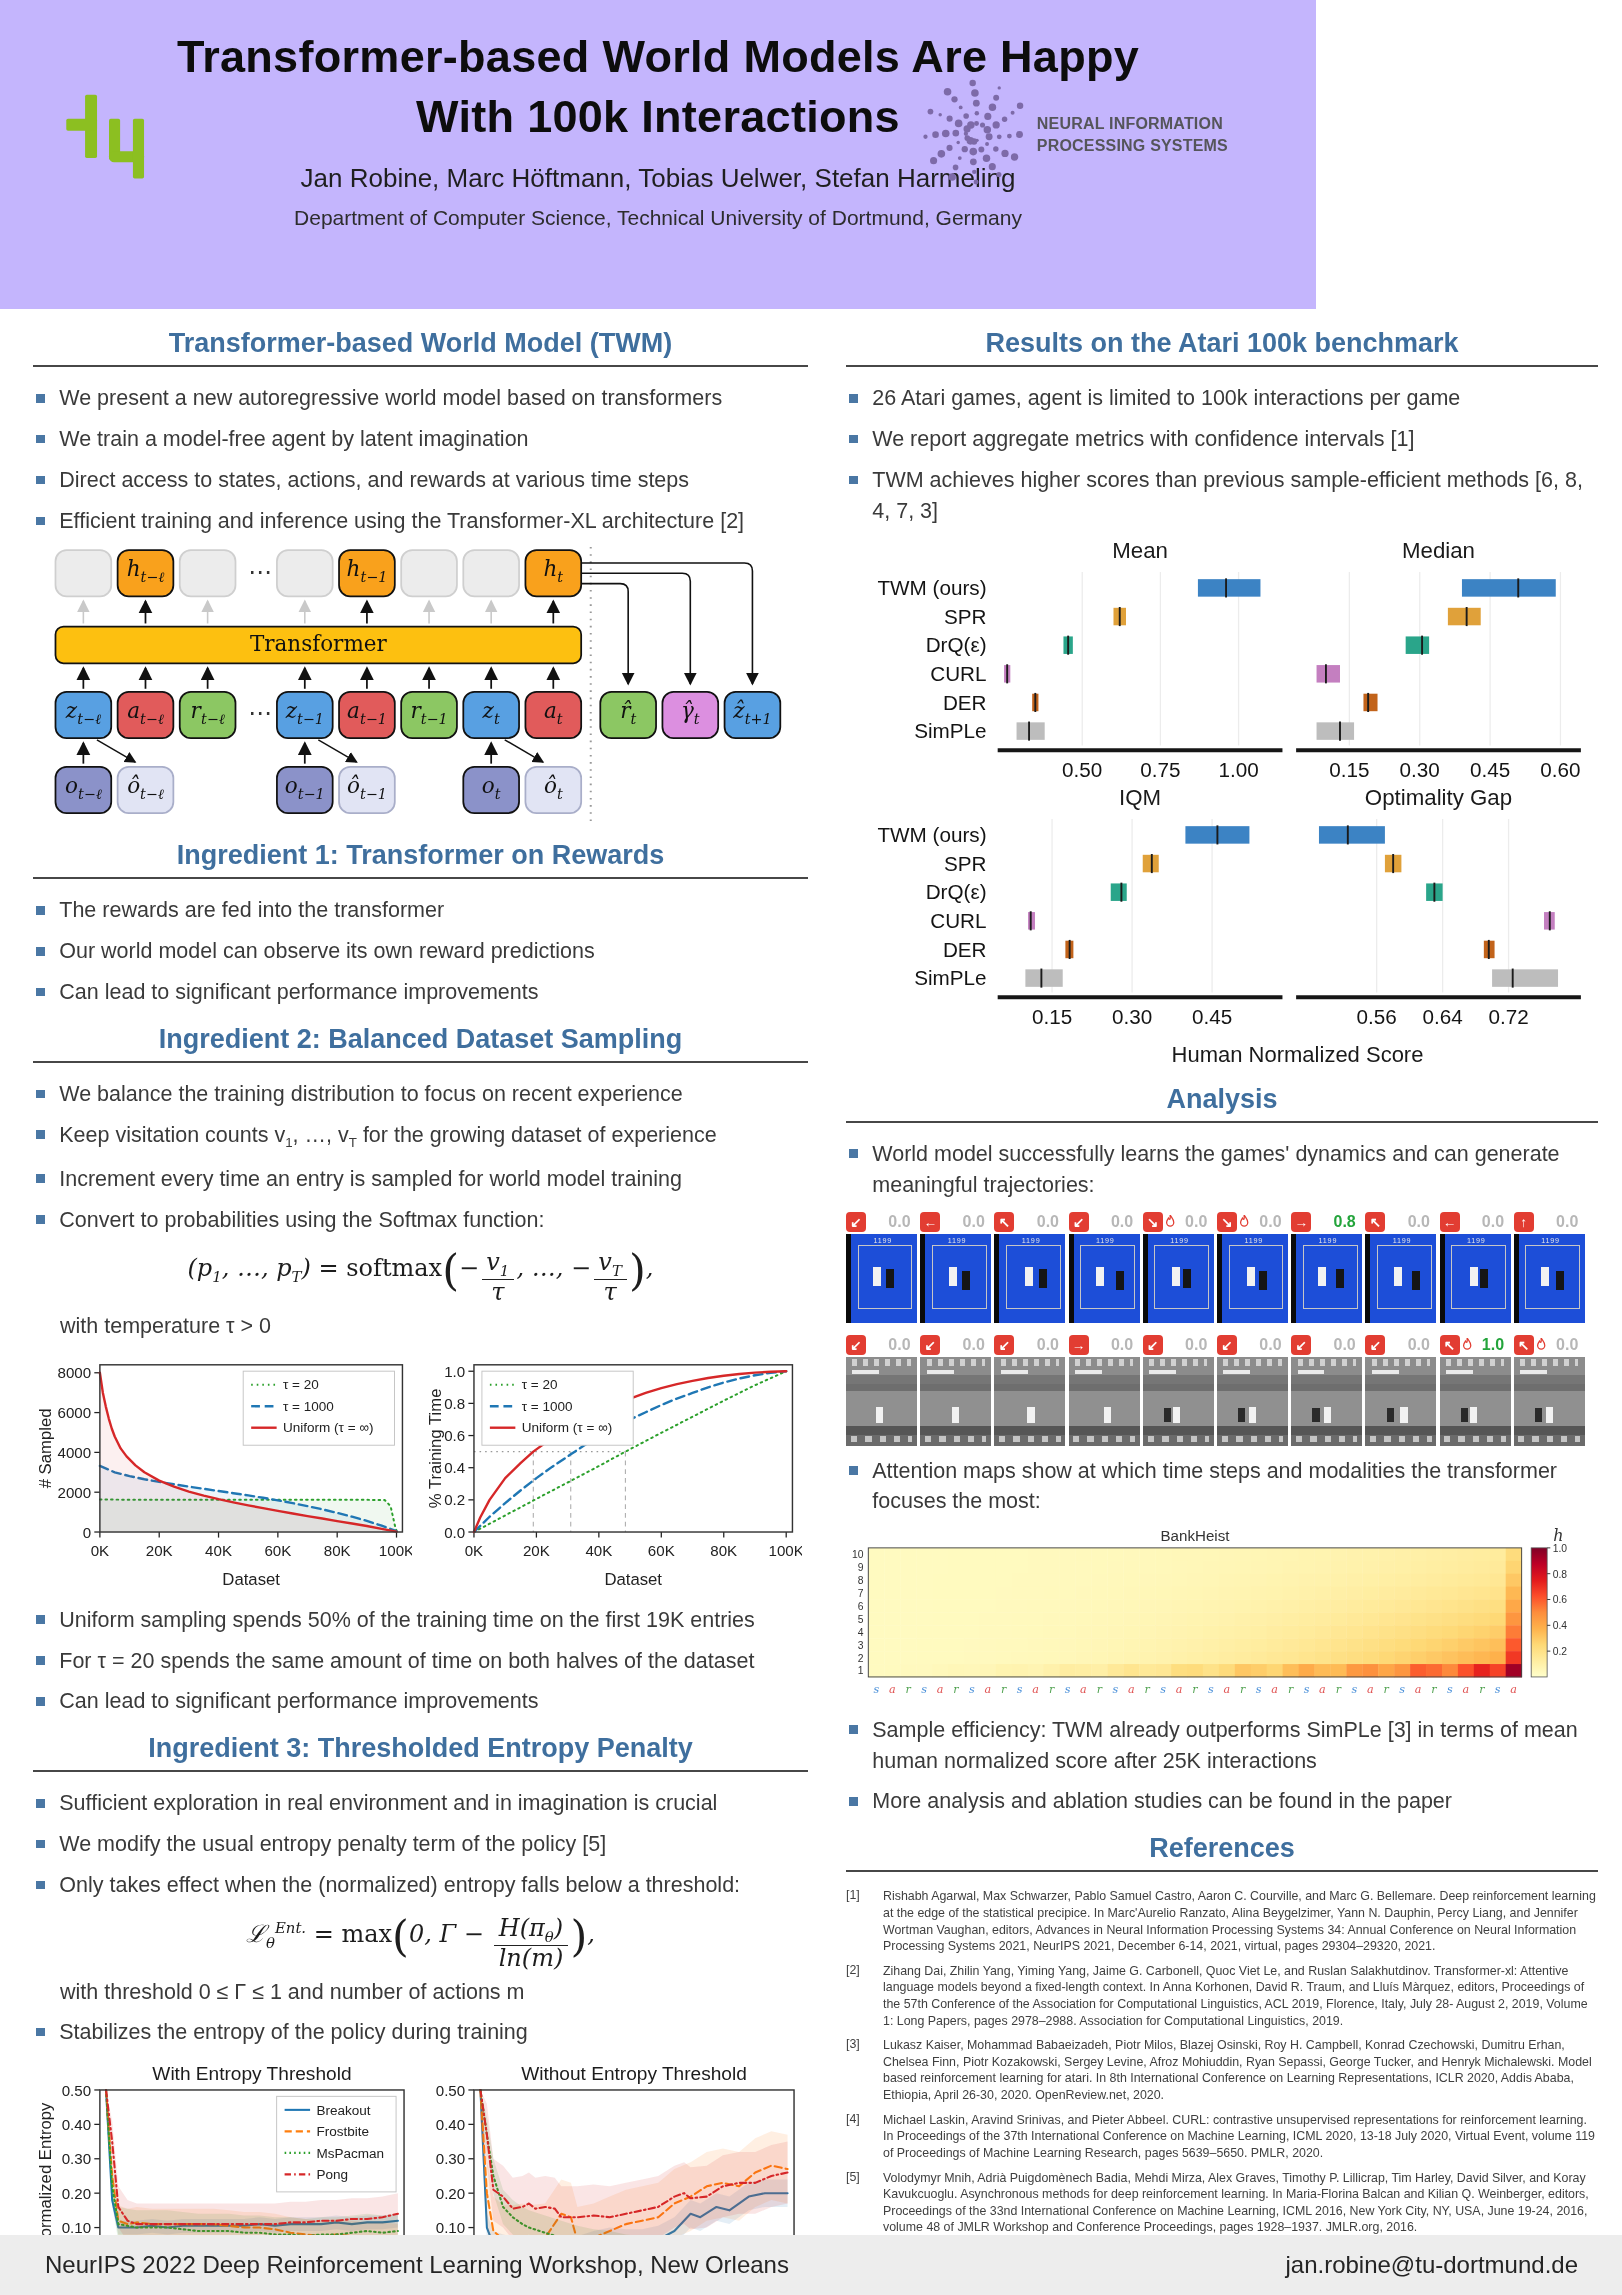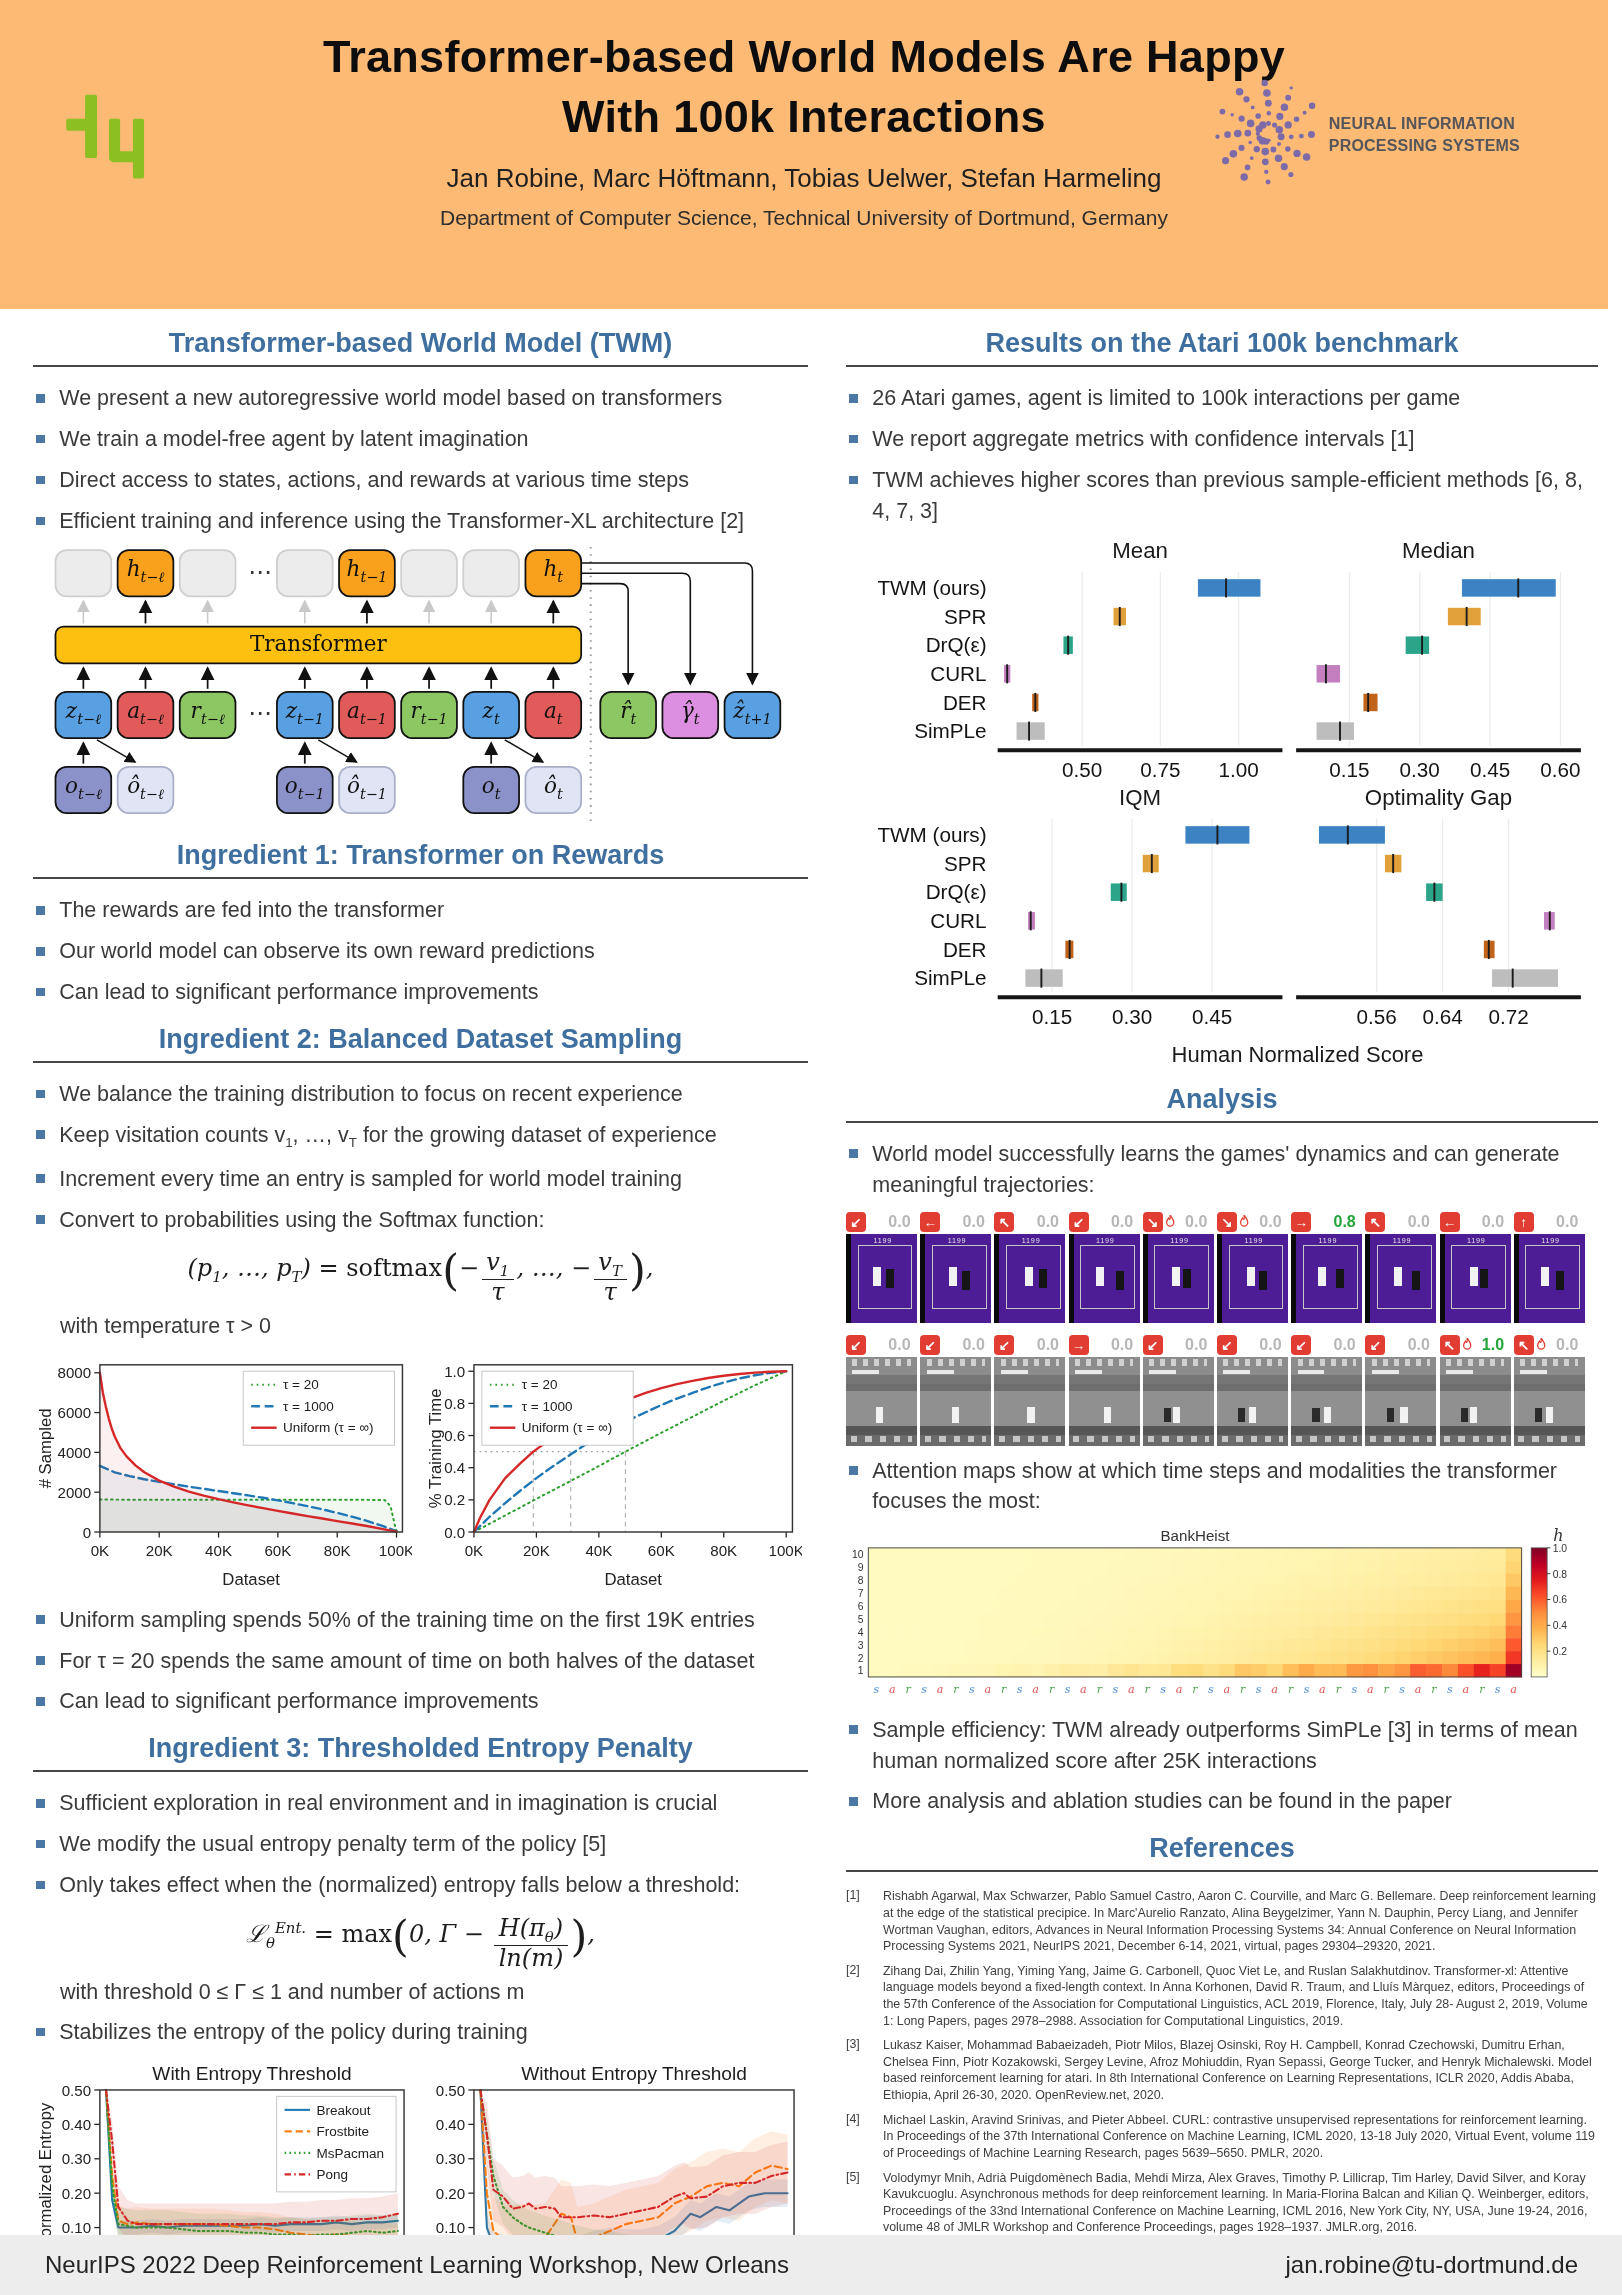--- a/index.html
+++ b/index.html
@@ -1,19 +1,19 @@
 <!DOCTYPE html>
 <html style="font-size:12.8px"><head>
 <meta charset="utf-8">
 <title>Transformer-based World Models Are Happy With 100k Interactions</title>
 <style>
   html,body{margin:0;padding:0}
   body{width:1623px;height:2295px;position:relative;background:#ffffff;
        font-family:"Liberation Sans",sans-serif;color:#3a3a3a;overflow:hidden}
-  .header{position:absolute;top:0;left:0;width:1608px;height:309px;background:#fdba74}
+  .header{position:absolute;top:0;left:0;width:1316px;height:309px;background:#c4b5fd}
   .title{font-size:45px;font-weight:700;color:#0d0d0d;text-align:center;line-height:1.33;margin-top:27px;letter-spacing:0.3px}
   .authors{font-size:26px;color:#1f1f1f;text-align:center;margin-top:16px}
   .affiliation{font-size:21px;color:#2d2d2d;text-align:center;margin-top:12.8px}
   .tu-logo{position:absolute;left:62px;top:88px}
   .neurips{position:absolute;right:88px;top:73px;display:flex;align-items:center}
   .neurips-text{font-size:16px;font-weight:700;color:#55555a;letter-spacing:0.2px;line-height:1.35}
   .content{position:absolute;top:309px;bottom:60px;left:0;right:0;background:#fff}
   .col{position:absolute;top:19px}
   .col-left{left:33px;width:775px}
   .col-right{left:846px;width:752px}
@@ -40,21 +40,21 @@
   .traj-row{display:flex;gap:3.2px;margin-bottom:9.6px}
   .traj-cell{width:71px}
   .traj-label{height:24px;display:flex;align-items:center}
   .act-icon{width:20px;height:20px;background:#e23d32;border-radius:4px;color:#fff;font-size:13.5px;font-weight:700;
             display:flex;align-items:center;justify-content:center;flex:0 0 20px}
   .flame{margin-left:2.4px;display:flex;align-items:center}
   .reward{font-size:16px;font-weight:700;margin-left:auto;margin-right:6.4px}
   .reward.pos{color:#23a43b}
   .reward.zero{color:#b7b7b7}
   .frame{height:89px;position:relative;overflow:hidden}
-  .frame.boxing{background:#4c1d95;border-left:5.6px solid #0a0a0a}
+  .frame.boxing{background:#1d4ed8;border-left:5.6px solid #0a0a0a}
   .frame.kungfu{background:linear-gradient(180deg,#8c8c8c 0%,#8c8c8c 20%,#767676 20%,#767676 30%,#6e6e6e 30%,#6e6e6e 38%,#909090 38%,#909090 78%,#565656 78%,#565656 88%,#6b6b6b 88%,#6b6b6b 100%)}
   .ring{position:absolute;top:12%;left:10%;right:7%;bottom:16%;border:1.6px solid #c6c6c6}
   .score{position:absolute;top:1.6px;left:34%;font-size:7.2px;color:#e6e6e6;letter-spacing:0.8px}
   .fighter{position:absolute;width:8px;height:19px}
   .hud{position:absolute;top:2.4px;left:6.4px;right:6.4px;height:6.4px;opacity:.85;
        background:repeating-linear-gradient(90deg,#ddd 0 4.8px,transparent 4.8px 11px)}
   .energy{position:absolute;top:12.8px;left:6.4px;width:38%;height:4px;background:#e9e9e9}
   .kfig{position:absolute;width:7.2px;height:16px;background:#f2f2f2;bottom:26%;left:46%}
   .kfig2{position:absolute;width:7.2px;height:14.3px;background:#2a2a2a;bottom:27%;left:30%}
   .floor-dash{position:absolute;bottom:4px;left:4.8px;right:4.8px;height:6.4px;opacity:.9;

